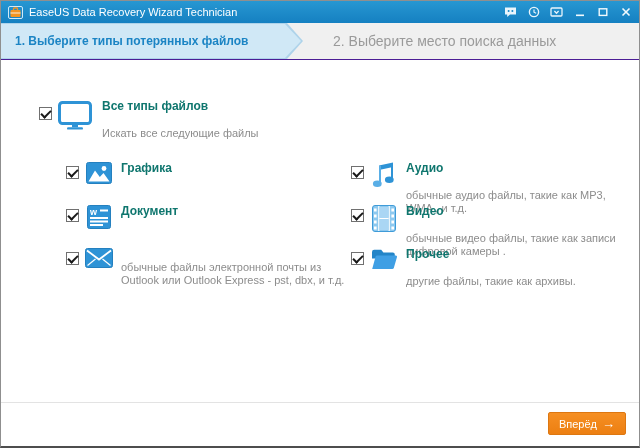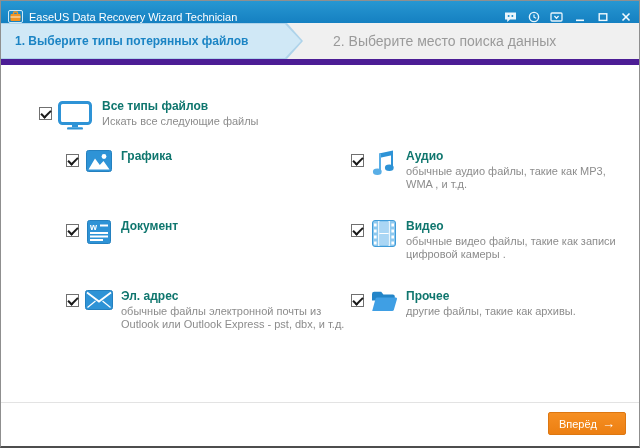--- a/index.html
+++ b/index.html
@@ -5,30 +5,30 @@
   html,body{margin:0;padding:0;background:#c9c9c9;}
   .window{
     position:relative;width:640px;height:448px;box-sizing:border-box;
     background:#fff;border:1px solid #8f8f8f;border-bottom:2px solid #4e4e4e;
     font-family:"Liberation Sans",sans-serif;overflow:hidden;
   }
   
   .titlebar{
     position:absolute;top:0;left:0;right:0;height:22px;
     background:linear-gradient(#2797d2,#1580c1);
-    display:flex;align-items:flex-end;padding:0 7px;box-sizing:border-box;
+    display:flex;align-items:center;padding:0 7px;box-sizing:border-box;
   }
   .app-icon{width:15px;height:13px;margin-right:6px;display:flex;}
   .window-title{color:#ffffff;font-size:11px;white-space:nowrap;}
   .titlebar-right{margin-left:auto;display:flex;align-items:center;gap:10px;}
   .tb-btn{width:13px;height:13px;display:flex;align-items:center;justify-content:center;cursor:default;}
   
   .steps{
     position:absolute;top:22px;left:0;right:0;height:36px;
-    background:#f0f0f0;border-bottom:6px solid #4c1d95;box-sizing:content-box;
+    background:#f0f0f0;border-bottom:1px solid #4c1d95;box-sizing:content-box;
   }
   .step1-outer{
     position:absolute;left:0;top:0;width:302px;height:36px;background:#aed3ea;
     clip-path:polygon(0 0,calc(100% - 16px) 0,100% 50%,calc(100% - 16px) 100%,0 100%);
   }
   .step1-inner{
     position:absolute;left:0;top:1px;width:300px;height:34px;background:#d0e8f6;
     clip-path:polygon(0 0,calc(100% - 16px) 0,100% 50%,calc(100% - 16px) 100%,0 100%);
   }
   .step1-label{
@@ -47,25 +47,25 @@
   .checkbox.checked::after{
     content:"";position:absolute;left:1px;top:2px;width:8px;height:4px;
     border-left:2px solid #1a1a1a;border-bottom:2px solid #1a1a1a;
     transform:rotate(-45deg);
   }
   
   .all-types{position:absolute;left:38px;top:98px;display:flex;align-items:flex-start;}
   .all-types .checkbox{margin-top:8px;margin-right:6px;}
   .all-types .icon-wrap{width:34px;margin-right:10px;margin-top:2px;flex:none;display:flex;justify-content:center;}
   .item-title{font-size:12px;font-weight:bold;color:#0f766e;line-height:14px;}
-  .item-desc{font-size:11px;color:#8c8c8c;line-height:13px;margin-top:2px;}
+  .item-desc{font-size:11px;color:#8c8c8c;line-height:13px;margin-top:14px;}
   
   .grid{
-    position:absolute;left:65px;top:148px;width:560px;
-    display:grid;grid-template-columns:285px 275px;row-gap:27px;
+    position:absolute;left:65px;top:160px;width:560px;
+    display:grid;grid-template-columns:285px 275px;
   }
   .cell{display:flex;align-items:flex-start;height:43px;}
   .cell .checkbox{margin-top:5px;margin-right:6px;}
   .cell .icon-wrap{width:28px;margin-right:8px;margin-top:1px;flex:none;display:flex;justify-content:center;}
   .cell .text{width:228px;}
   .cell.col-right .text{width:252px;}
   
   .footer{
     position:absolute;left:0;right:0;bottom:0;height:43px;background:#ffffff;
     border-top:1px solid #e3e3e3;
@@ -234,21 +234,20 @@
       <span class="checkbox checked"></span>
       <span class="icon-wrap">
         <svg width="28" height="20" viewBox="0 0 28 20">
           <rect x="0.5" y="0.5" width="27" height="19" rx="2" fill="#2e93d6" stroke="#2480bf"></rect>
           <polyline points="2,2.5 14,11.5 26,2.5" fill="none" stroke="#ffffff" stroke-width="1.8"></polyline>
           <line x1="2.5" y1="17.5" x2="10.5" y2="11" stroke="#ffffff" stroke-width="1.2"></line>
           <line x1="25.5" y1="17.5" x2="17.5" y2="11" stroke="#ffffff" stroke-width="1.2"></line>
         </svg>
       </span>
       <span class="text">
-        <div class="item-title">Эл. адрес</div>
         <div class="item-desc">обычные файлы электронной почты из Outlook или Outlook Express - pst, dbx, и т.д.</div>
       </span>
     </div>
 
     <div class="cell col-right">
       <span class="checkbox checked"></span>
       <span class="icon-wrap">
         <svg width="27" height="22" viewBox="0 0 27 22">
           <path d="M1 4 q0-2.2 2.2-2.2 h7 l2.2 2.8 h9.4 q2 0 2 2 v4 H1 Z" fill="#2385c8"></path>
           <path d="M1.2 21 L4.6 8.6 q0.3-1.1 1.6-1.1 h18.6 q1.6 0 1.2 1.5 L22.8 19.9 q-0.3 1.1-1.6 1.1 Z" fill="#3f9fe4"></path>

